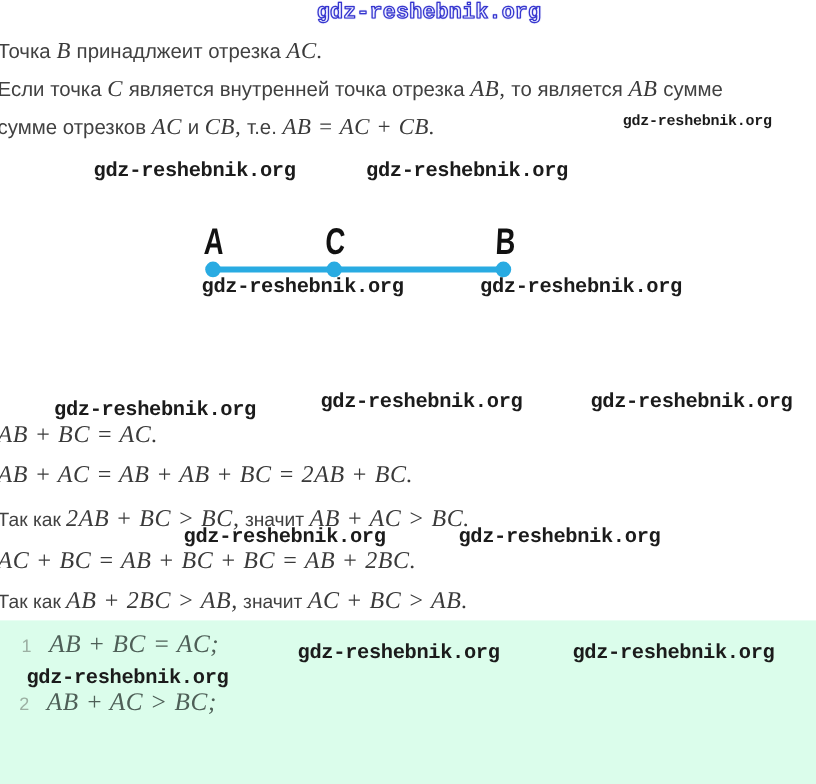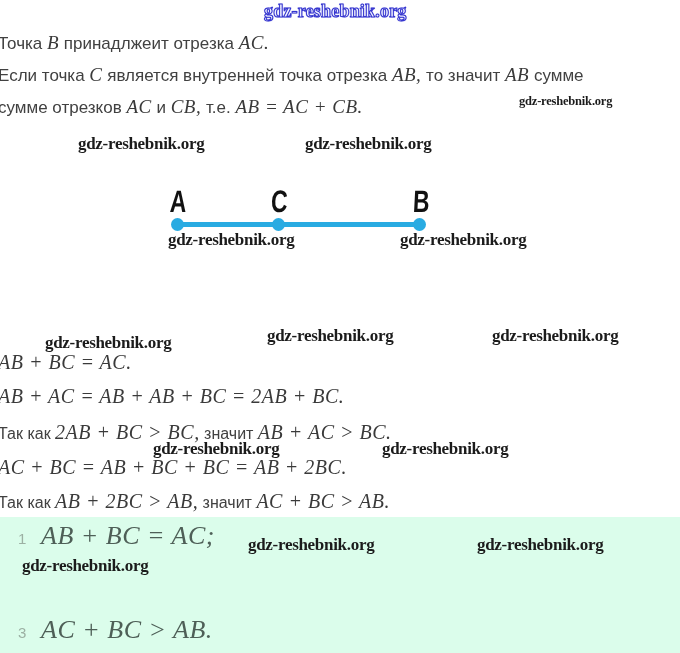--- a/index.html
+++ b/index.html
@@ -5,21 +5,21 @@
   html,body { margin:0; padding:0; background:#ffffff; }
   #page {
     position:relative; width:680px; height:653px;
     background:#ffffff; overflow:hidden;
     font-family:"Liberation Sans", sans-serif;
   }
 
   
   .wm {
     position:absolute; white-space:nowrap;
-    font-family:Liberation Serif, serif;
+    font-family:Liberation Mono, monospace;
     font-weight:600; font-size:17px; color:#1b1b1b;
     letter-spacing:-0.3px; line-height:1;text-align:right;
   }
   .wm-sm { font-size:12.5px; letter-spacing:-0.2px; }
   .wm-blue {
     font-size:18px; font-weight:700; letter-spacing:0.2px;
     color:#eef0ff;
     -webkit-text-stroke:1px #3535cf;
     text-shadow:0 0 1px #3535cf, 0 0 1px #3535cf;
   }
@@ -53,21 +53,21 @@
     background:#dbfdeb;
   }
   .res-item { position:absolute; white-space:pre; line-height:24px; }
   .res-num {
     display:inline-block; width:14px;
     font-family:"Liberation Sans", sans-serif;
     font-size:15px; color:#9cb0a3; font-weight:400;
   }
   .res-formula {
     font-family:"Liberation Serif", serif;
-    font-style:italic; font-size:26px; color:#4e5f57;
+    font-style:italic; font-size:21px; color:#4e5f57;
     letter-spacing:0.5px; margin-left:9px;
   }
 </style>
 </head>
 <body>
 
 <div id="page">
 
   <span class="wm wm-blue" style="left:264px; top:2px;">gdz-reshebnik.org</span>
   <span class="wm wm-sm" style="left:519px; top:95px;">gdz-reshebnik.org</span>
@@ -76,21 +76,21 @@
   <span class="wm" style="left:168px; top:231px;">gdz-reshebnik.org</span>
   <span class="wm" style="left:400px; top:231px;">gdz-reshebnik.org</span>
   <span class="wm" style="left:45px;  top:334px;">gdz-reshebnik.org</span>
   <span class="wm" style="left:267px; top:327px;">gdz-reshebnik.org</span>
   <span class="wm" style="left:492px; top:327px;">gdz-reshebnik.org</span>
   <span class="wm" style="left:153px; top:440px;">gdz-reshebnik.org</span>
   <span class="wm" style="left:382px; top:440px;">gdz-reshebnik.org</span>
 
   <div class="line" style="left:-2px; top:31px;"><span class="t">Точка </span><span class="m">B</span><span class="t"> принадлжеит отрезка </span><span class="m">AC.</span></div>
 
-  <div class="line" style="left:-2px; top:63px;"><span class="t">Если точка </span><span class="m">C</span><span class="t"> является внутренней точка отрезка </span><span class="m">AB,</span><span class="t"> то значит </span><span class="m">AB</span><span class="t"> сумме</span></div>
+  <div class="line" style="left:-2px; top:63px;"><span class="t">Если точка </span><span class="m">C</span><span class="t"> является внутренней точка отрезка </span><span class="m">AB,</span><span class="t"> то является </span><span class="m">AB</span><span class="t"> сумме</span></div>
 
   <div class="line" style="left:-2px; top:95px;"><span class="t">сумме отрезков </span><span class="m">AC</span><span class="t"> и </span><span class="m">CB,</span><span class="t"> т.е. </span><span class="m">AB = AC + CB.</span></div>
 
   <div>
     <span class="seg-label" style="left:168px; top:186px;">A</span>
     <span class="seg-label" style="left:269px; top:186px;">C</span>
     <span class="seg-label" style="left:411px; top:186px;">B</span>
     <div class="seg-line" style="left:176px; top:222px; width:246px;"></div>
     <div class="seg-dot" style="left:171px; top:218px;"></div>
     <div class="seg-dot" style="left:272px; top:218px;"></div>
@@ -102,20 +102,20 @@
   <div class="line proof" style="left:-2px; top:384px;"><span class="m">AB + AC = AB + AB + BC = 2AB + BC.</span></div>
 
   <div class="line proof" style="left:-2px; top:420px;"><span class="t">Так как </span><span class="m">2AB + BC &gt; BC,</span><span class="t"> значит </span><span class="m">AB + AC &gt; BC.</span></div>
 
   <div class="line proof" style="left:-2px; top:455px;"><span class="m">AC + BC = AB + BC + BC = AB + 2BC.</span></div>
 
   <div class="line proof" style="left:-2px; top:489px;"><span class="t">Так как </span><span class="m">AB + 2BC &gt; AB,</span><span class="t"> значит </span><span class="m">AC + BC &gt; AB.</span></div>
 
   <div class="results">
     <div class="res-item" style="left:18px; top:7px;"><span class="res-num">1</span><span class="res-formula">AB + BC = AC;</span></div>
-    <div class="res-item" style="left:18px; top:101px;"><span class="res-num">3</span><span class="res-formula">AC + BC &gt; AB.</span></div>
+    <div class="res-item" style="left:16px; top:56px;"><span class="res-num">2</span><span class="res-formula">AB + AC &gt; BC;</span></div>
 
     <span class="wm" style="left:248px; top:19px;">gdz-reshebnik.org</span>
     <span class="wm" style="left:477px; top:19px;">gdz-reshebnik.org</span>
     <span class="wm" style="left:22px;  top:40px;">gdz-reshebnik.org</span>
   </div>
 
 </div>
 
 </body></html>

